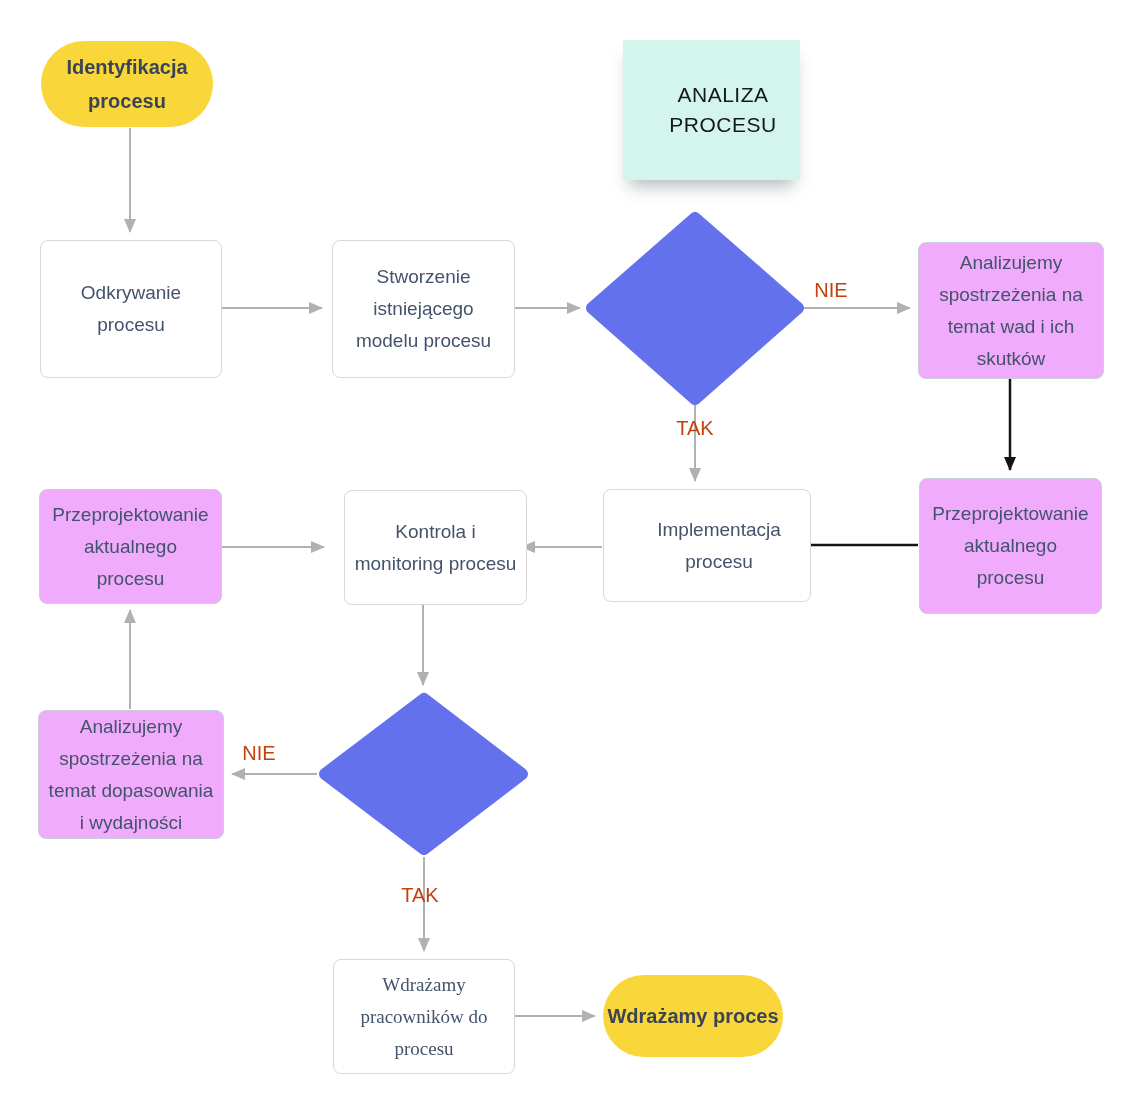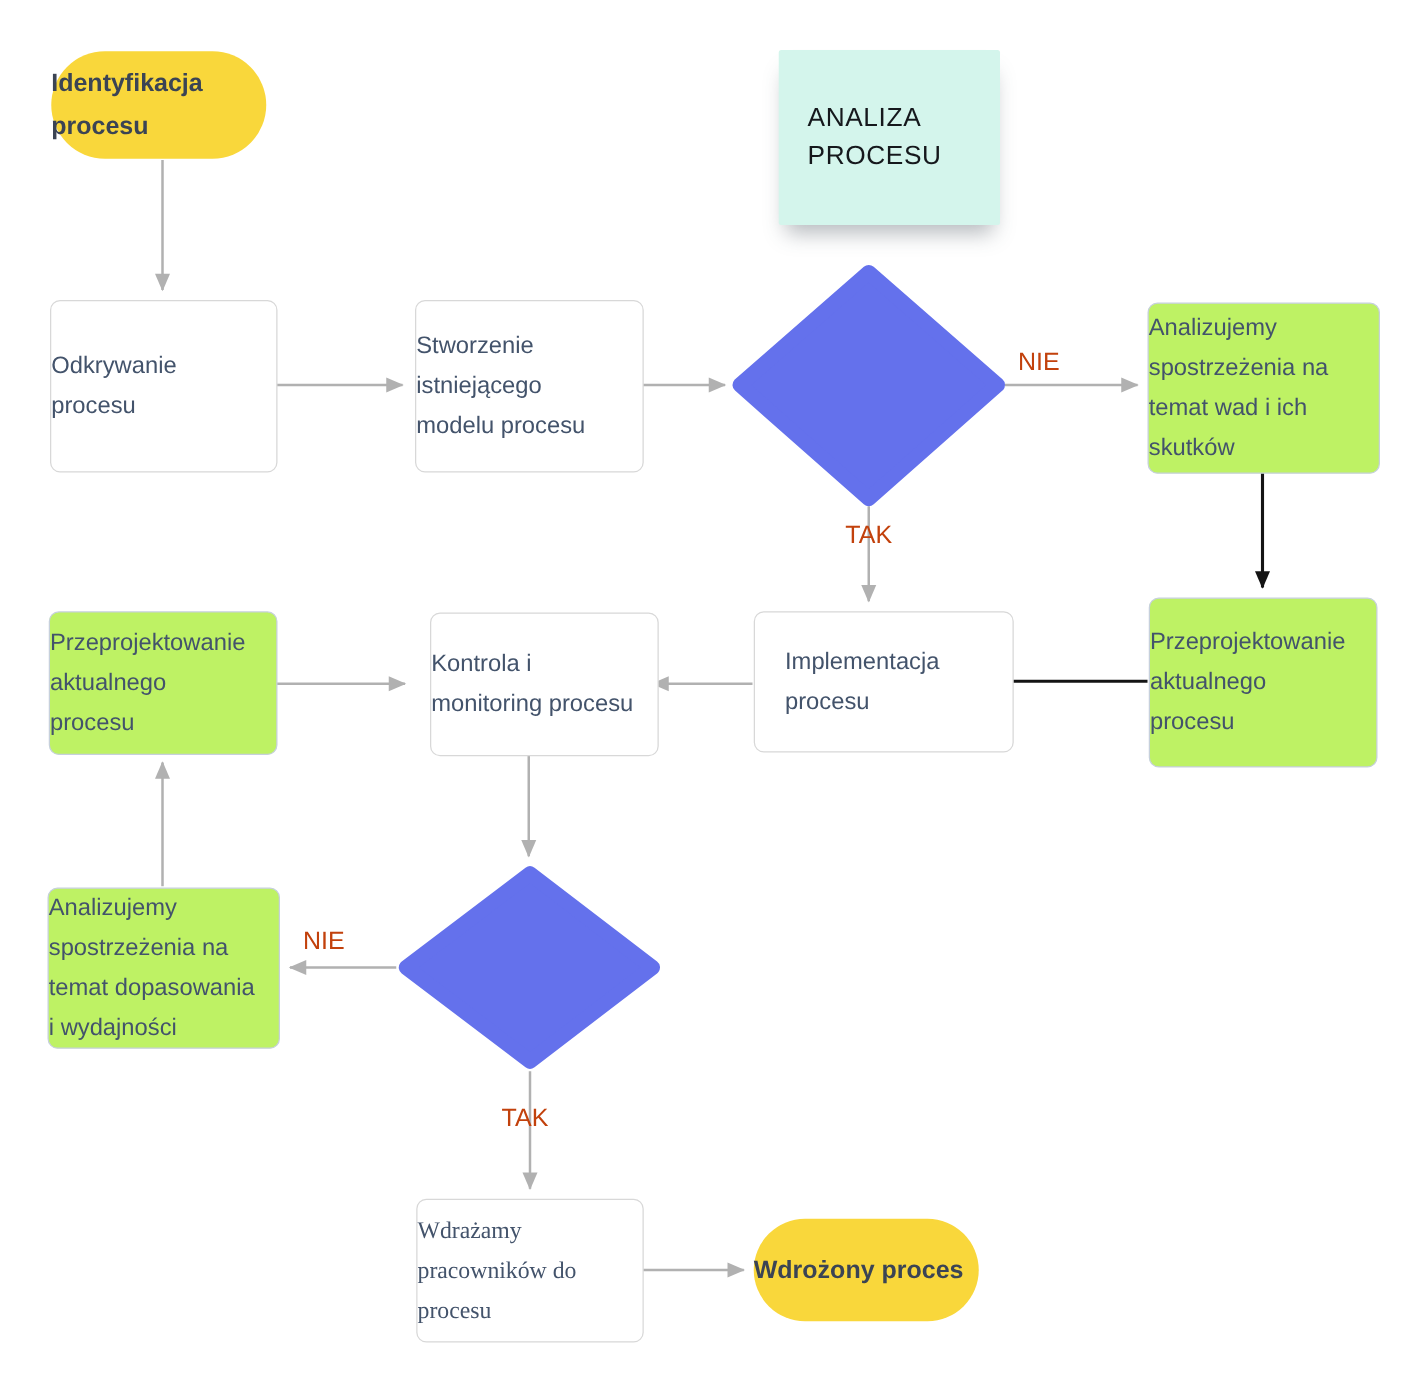--- a/index.html
+++ b/index.html
@@ -10,23 +10,23 @@
     font-family:"Liberation Sans","DejaVu Sans",sans-serif;
     overflow:hidden;
   }
   .edges{position:absolute;left:0;top:0;}
   .node{
     position:absolute;
     display:flex;align-items:center;justify-content:center;
     text-align:center;
     font-size:19px;line-height:32px;color:#43536b;
   }
-  .node > span{white-space:pre-line;display:block;width:100%;text-align:left;}
+  .node > span{white-space:pre-line;display:block;width:100%;text-align:center;}
   .box-white{background:#ffffff;border:1.5px solid #d8d8d8;border-radius:8px;}
-  .box-blue{background:#bef264;border:1.5px solid #c6d0dc;border-radius:8px;}
+  .box-blue{background:#f0abfc;border:1.5px solid #c6d0dc;border-radius:8px;}
   .pill{
     background:#f9d73b;border-radius:44px;
     font-weight:700;font-size:20px;line-height:34px;color:#3b4454;
   }
   .sticky{
     background:#d4f5ec;border-radius:2px;
     box-shadow:0 12px 16px -6px rgba(70,80,90,0.40);
     font-size:21px;line-height:30px;color:#15181c;letter-spacing:0.5px;
   }
   .diamond-label{color:#ffffff;line-height:33px;}
@@ -132,21 +132,21 @@
 i wydajności</span>
   </div>
 
   <div class="node box-white" style="left:333px;top:959px;width:180px;height:113px;font-family:Liberation Serif, serif;">
     <span>Wdrażamy
 pracowników do
 procesu</span>
   </div>
 
   <div class="node pill" style="left:603px;top:975px;width:180px;height:82px;">
-    <span>Wdrożony proces</span>
+    <span>Wdrażamy proces</span>
   </div>
 
   <div class="edge-label" style="left:806px;top:279px;width:50px;">NIE</div>
   <div class="edge-label" style="left:670px;top:417px;width:50px;">TAK</div>
   <div class="edge-label" style="left:234px;top:742px;width:50px;">NIE</div>
   <div class="edge-label" style="left:394px;top:884px;width:52px;">TAK</div>
 
 </div>
 
 </body></html>

